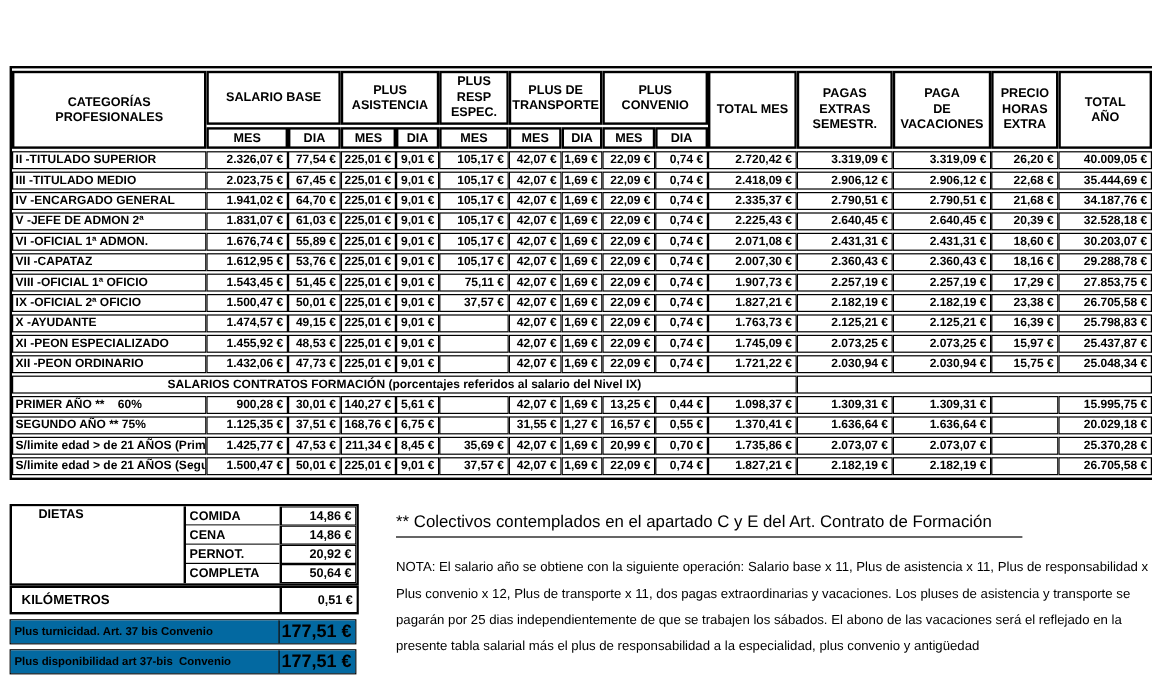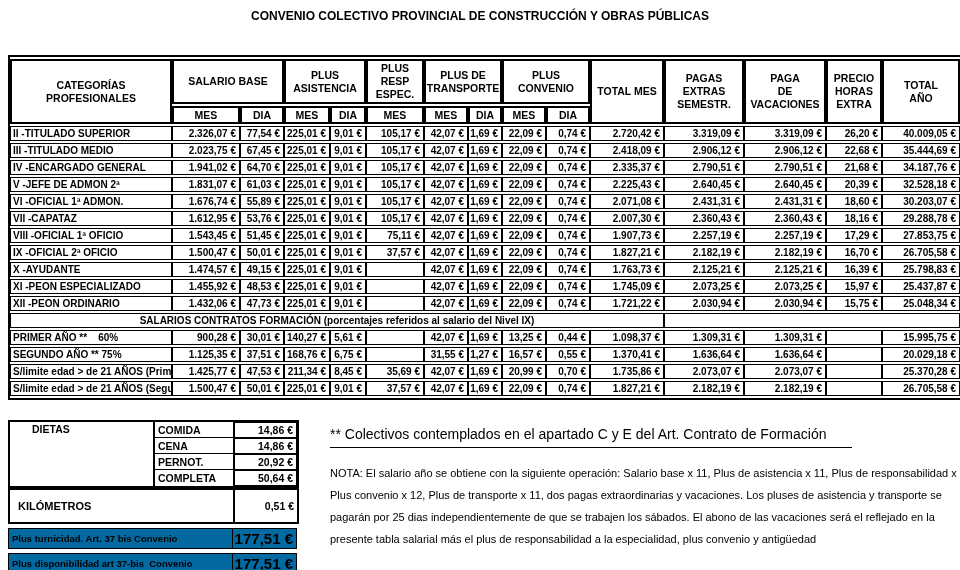--- a/index.html
+++ b/index.html
@@ -49,21 +49,21 @@
     border:2px solid #000;
   }
   table.dietas td { height:13px; font-weight:bold; font-size:10.5px; background:#fff; }
   td.d-label { vertical-align:top; padding:1px 0 0 22px; border-right:2px solid #000; }
   td.d-name { padding-left:3px; border-bottom:1px solid #000; }
   td.d-val  { text-align:right; padding-right:3px; border:1px solid #000; border-left:2px solid #000; }
   table.kil {
     width:287px; table-layout:fixed; border-collapse:separate; border-spacing:0;
     border:2px solid #000; margin-top:0;
   }
-  table.kil td { height:32px; font-weight:bold; background:#fff; }
+  table.kil td { height:20px; font-weight:bold; background:#fff; }
   td.k-label { font-size:11px; padding-left:8px; }
   td.k-val { text-align:right; padding-right:3px; font-size:10.5px; border-left:2px solid #000; }
   table.plusrow {
     width:287px; table-layout:fixed; border-collapse:separate; border-spacing:0;
     border:1.5px solid #000; margin-top:4px;
   }
   table.plusrow td { height:15px; font-weight:bold; background:#0369a1; }
   td.p-label { font-size:9.5px; padding-left:3px; white-space:pre; }
   td.p-val { text-align:right; padding-right:3px; font-size:15px; border-left:1.5px solid #000; }
   
@@ -71,21 +71,20 @@
   .footnote {
     font-size:14px; padding-bottom:5px; border-bottom:1.5px solid #000;
     margin-bottom:14px; width:522px;
   }
   .nota div { font-size:11px; line-height:22px; white-space:pre; }
 </style>
 </head>
 <body>
 
 <div class="title">
-  <div>CONVENIO COLECTIVO PROVINCIAL DE CONSTRUCCIÓN Y OBRAS PÚBLICAS</div>
 </div>
 
 <div class="main-wrap">
   <table class="main">
     <colgroup>
       <col style="width:162px">
         <col style="width:68px">
         <col style="width:44px">
       <col style="width:46px">
         <col style="width:36px">
@@ -263,21 +262,21 @@
           <td class="num thick">225,01 €</td>
           <td class="num thick">9,01 €</td>
           <td class="num">37,57 €</td>
           <td class="num thick">42,07 €</td>
           <td class="num thick">1,69 €</td>
           <td class="num thick">22,09 €</td>
           <td class="num">0,74 €</td>
           <td class="num">1.827,21 €</td>
           <td class="num">2.182,19 €</td>
           <td class="num">2.182,19 €</td>
-          <td class="num">16,70 €</td>
+          <td class="num">23,38 €</td>
           <td class="num">26.705,58 €</td>
         </tr>
         <tr>
           <td class="cat">X -AYUDANTE</td>
           <td class="num">1.474,57 €</td>
           <td class="num">49,15 €</td>
           <td class="num thick">225,01 €</td>
           <td class="num thick">9,01 €</td>
           <td class="num blank"></td>
           <td class="num thick">42,07 €</td>

